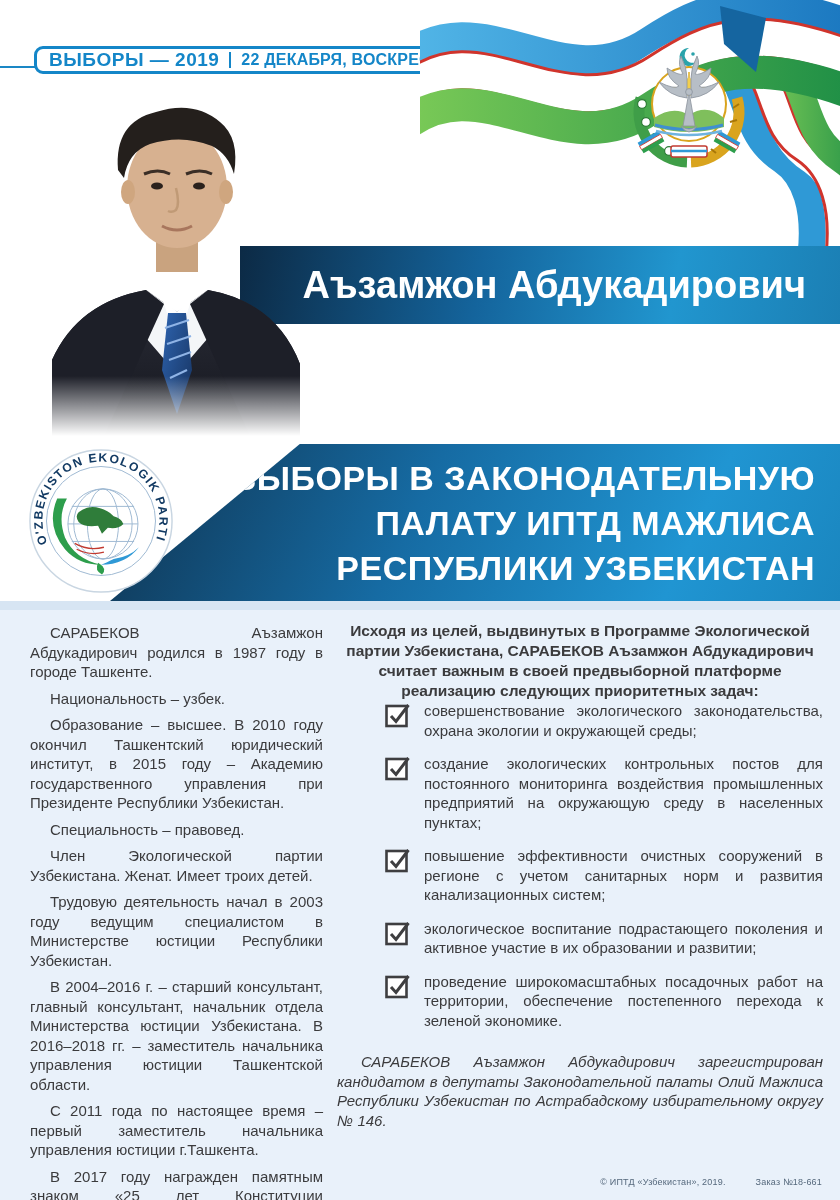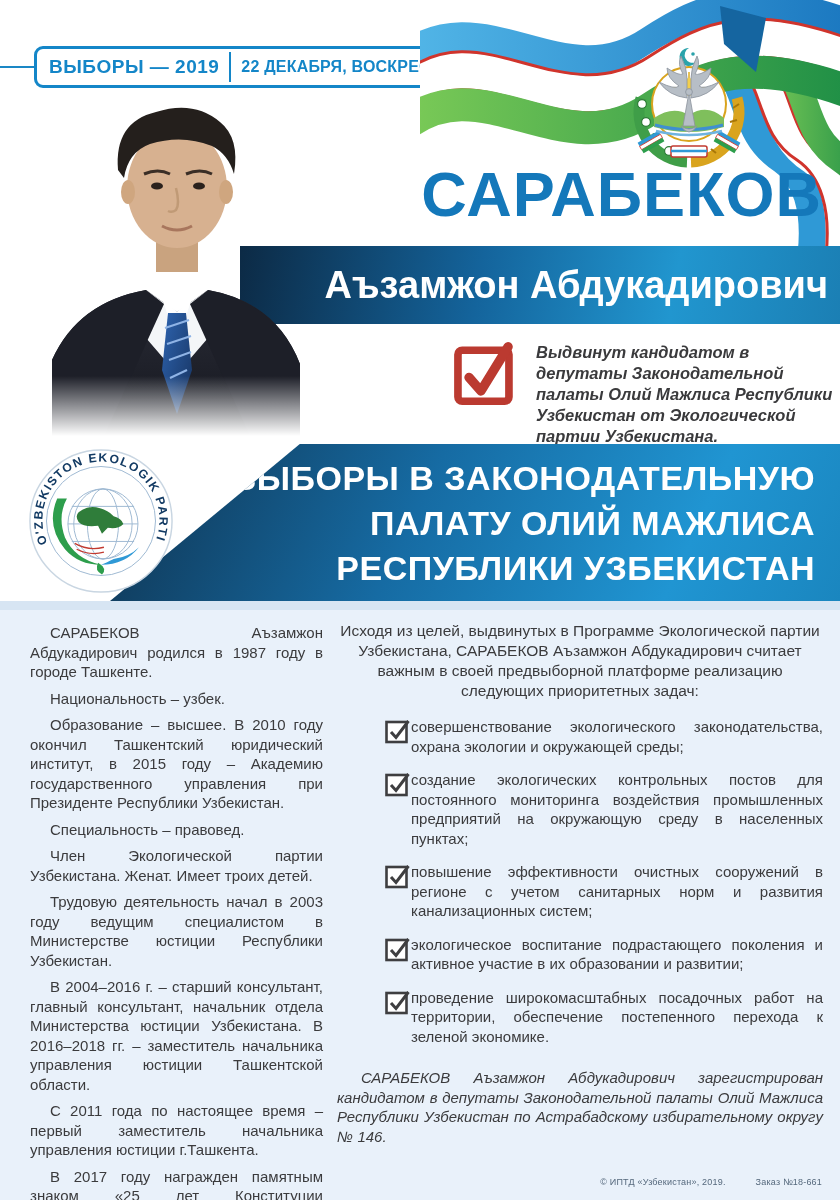--- a/index.html
+++ b/index.html
@@ -4,39 +4,39 @@
 <style>
   * { margin:0; padding:0; box-sizing:border-box; }
   body { background:#888; font-family:"Liberation Sans", sans-serif; }
   .poster{
     position:relative; width:840px; height:1200px; margin:0 auto;
     background:#ffffff; overflow:hidden; color:#3b3b3d;
   }
   
   .top-rule{ position:absolute; left:0; top:66px; width:545px; height:2px; background:#1a87c5; }
   .badge{
-    position:absolute; left:34px; top:46px; height:42px;
+    position:absolute; left:34px; top:46px; height:28px;
     display:flex; align-items:center; background:#fff;
     border:3px solid #1486c8; border-radius:9px; padding:0 12px;
     color:#1486c8; font-weight:bold; white-space:nowrap;
   }
   .badge .seg1{ font-size:19px; letter-spacing:.5px; padding-right:10px; }
   .badge .vdiv{ width:2px; align-self:stretch; background:#1486c8; margin:3px 0; }
   .badge .seg2{ font-size:16px; letter-spacing:.2px; padding-left:10px; }
   .ribbon{ position:absolute; right:0; top:0; width:420px; height:265px; }
   .emblem{ position:absolute; left:629px; top:46px; width:120px; height:122px; }
   
   .surname{
     position:absolute; right:18px; top:158px; width:560px;
     text-align:right; font-size:63px; font-weight:bold; color:#1478ba; letter-spacing:1px;
   }
   .name-banner{
     position:absolute; left:240px; right:0; top:246px; height:78px;
     background:linear-gradient(100deg,#0c2a45 0%,#14649c 40%,#2196cf 72%,#1b7fb4 100%);
-    text-align:right; line-height:78px; padding-right:12px;
+    text-align:right; line-height:78px; padding-right:34px;
     font-size:38px; font-weight:bold; color:#ffffff; z-index:1;
   }
   .photo{ position:absolute; left:44px; top:92px; width:264px; height:344px; z-index:2; }
   
   .pledge{ position:absolute; left:452px; top:336px; width:382px; display:flex; gap:16px; }
   .pledge .box{ width:68px; height:76px; flex:none; }
   .pledge .txt{
     font-size:16.5px; font-weight:bold; font-style:italic;
     line-height:21px; color:#3a3a3c; padding-top:6px;
   }
@@ -48,22 +48,22 @@
     text-align:right; padding:12px 25px 0 0;
     color:#fff; font-weight:bold; font-size:34px; line-height:45px; letter-spacing:.5px;
   }
   .party-logo{ position:absolute; left:28px; top:448px; width:146px; height:146px; z-index:3; }
   
   .lower{ position:absolute; left:0; top:601px; width:840px; height:599px; background:#e9f1fa; }
   .lower .strip{ position:absolute; left:0; top:0; width:100%; height:9px; background:#d7e5f3; }
   .col-left{ position:absolute; left:30px; top:22px; width:293px; font-size:15px; line-height:19.5px; text-align:justify; }
   .col-left p{ text-indent:20px; margin-bottom:7px; }
   .col-right{ position:absolute; left:337px; top:20px; width:486px; font-size:15px; line-height:19.5px; }
-  .intro{ font-weight:normal; text-align:center; font-size:15.5px; line-height:20px; margin-bottom:16px; }
-  .prio{ display:flex; margin-bottom:14px;padding-left:48px; }
+  .intro{ font-weight:bold; text-align:center; font-size:15.5px; line-height:20px; }
+  .prio{ display:flex; gap:13px; margin-bottom:14px;padding-left:48px; }
   .prio .cb{ width:26px; height:26px; flex:none; margin-top:1px; }
   .prio .ptxt{ text-align:justify; }
   .registration{ margin-top:22px; text-indent:24px; text-align:justify;font-style:italic; }
   
   .footer{
     position:absolute; right:18px; bottom:13px; font-size:9px; color:#55687c;
     display:flex; gap:30px; letter-spacing:.2px;
   }
 </style>
 </head>
@@ -167,21 +167,20 @@
       <path d="M58 52 Q40 50 30 36 Q46 44 50 40 Q38 32 38 22 Q50 30 54 28 Q48 18 52 10 Q58 22 58 32 Z"></path>
       <path d="M62 52 Q80 50 90 36 Q74 44 70 40 Q82 32 82 22 Q70 30 66 28 Q72 18 68 10 Q62 22 62 32 Z"></path>
       <path d="M60 46 L66 80 L54 80 Z"></path>
       <path d="M52 80 Q60 92 68 80 Q60 86 52 80 Z"></path>
     </g>
     <circle cx="60" cy="46" r="3.4" fill="#b7bec6" stroke="#8a929c" stroke-width=".8"></circle>
     <rect x="42" y="100" width="36" height="11" rx="2" fill="#ffffff" stroke="#c23a30" stroke-width="1.5"></rect>
     <path d="M42 105 h36" stroke="#2f99d6" stroke-width="2.5"></path>
   </svg>
 
-  <div class="surname">САРАБЕКОВ</div>
   <div class="name-banner">Аъзамжон Абдукадирович</div>
 
   <svg class="photo" viewBox="0 0 264 344">
     <defs>
       <linearGradient id="suit" x1="0" y1="0" x2="0" y2="1">
         <stop offset="0" stop-color="#2b2d38"></stop>
           <stop offset="1" stop-color="#14161d"></stop>
       </linearGradient>
       <linearGradient id="fade" x1="0" y1="0" x2="0" y2="1">
         <stop offset="0" stop-color="#ffffff" stop-opacity="0"></stop>
@@ -213,31 +212,24 @@
         <path d="M123 252 L147 244"></path>
         <path d="M125 268 L147 260"></path>
         <path d="M126 286 L143 278"></path>
     </g>
     <path d="M8 300 L8 268 Q34 210 102 198 L120 212 L60 344 L8 344 Z" fill="#1d1f28"></path>
     <path d="M256 300 L256 272 Q232 210 164 198 L146 212 L206 344 L256 344 Z" fill="#1d1f28"></path>
     <rect x="0" y="284" width="264" height="60" fill="url(#fade)"></rect>
     <rect x="0" y="240" width="16" height="104" fill="url(#fade)" transform="rotate(90 8 292)" opacity="0"></rect>
   </svg>
 
-  <div class="pledge">
-    <svg class="box" viewBox="0 0 80 84">
-      <rect x="7" y="14" width="60" height="60" rx="5" fill="#ffffff" stroke="#bb3a30" stroke-width="9"></rect>
-      <path d="M20 46 L34 62 L66 10" fill="none" stroke="#bb3a30" stroke-width="11" stroke-linecap="round" stroke-linejoin="round"></path>
-    </svg>
-    <div class="txt">Выдвинут кандидатом в депутаты Законодательной палаты Олий Мажлиса Республики Узбекистан от Экологической партии Узбекистана.</div>
-  </div>
 
   <div class="title-banner">
     <div>ВЫБОРЫ В ЗАКОНОДАТЕЛЬНУЮ</div>
-    <div>ПАЛАТУ ОЛИЙ МАЖЛИСА</div>
+    <div>ПАЛАТУ ИПТД МАЖЛИСА</div>
     <div>РЕСПУБЛИКИ УЗБЕКИСТАН</div>
   </div>
 
   <svg class="party-logo" viewBox="0 0 150 150">
     <circle cx="75" cy="75" r="73" fill="#ffffff" stroke="#c9d6e2" stroke-width="1.5"></circle>
     <circle cx="75" cy="75" r="56" fill="#ffffff" stroke="#9db8d2" stroke-width="1"></circle>
     <defs>
         <path id="lcirc" d="M 20,98 A 60 60 0 1 1 130,98"></path>
       </defs>
     <text font-size="12.5" font-weight="bold" fill="#123a63" letter-spacing="1.5" font-family="Liberation Sans, sans-serif">

